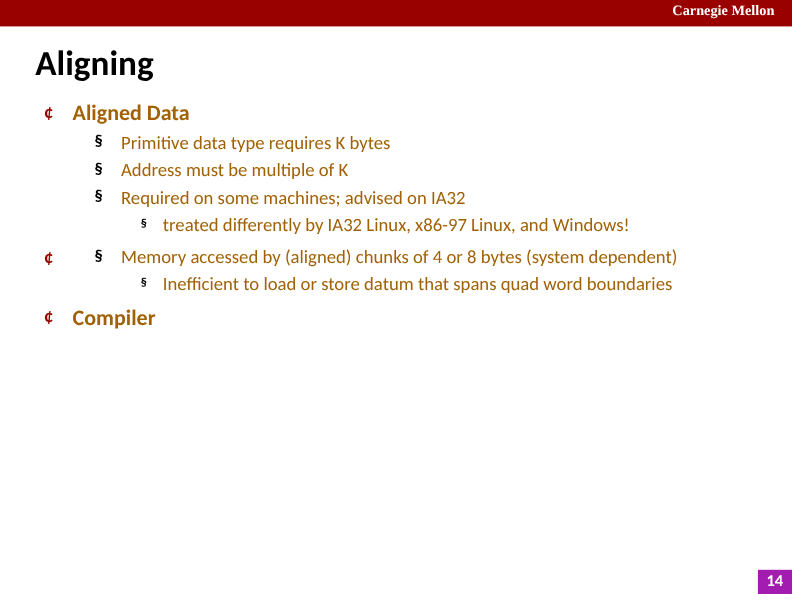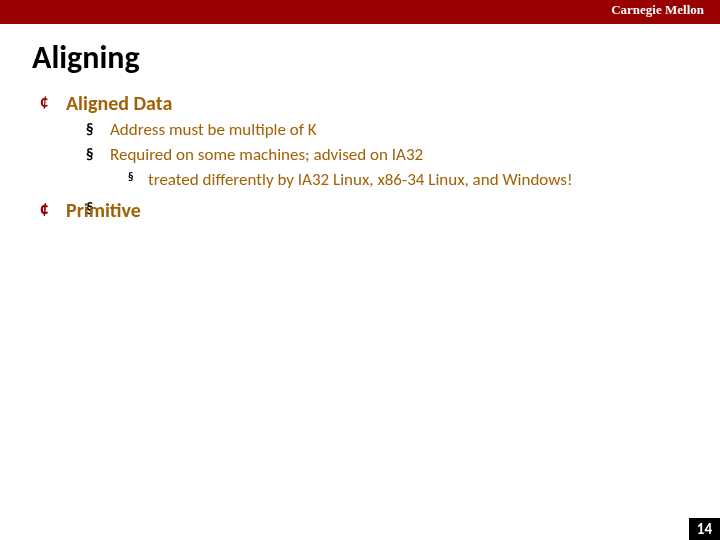--- a/index.html
+++ b/index.html
@@ -88,21 +88,21 @@
     left: 0;
     top: 2px;
     color: #000;
     font-size: 11px;
     font-weight: bold;
   }
   .pagenum {
     position: absolute;
     right: 0;
     bottom: 0;
-    background: #000000;
+    background: #a21caf;
     color: #fff;
     font-weight: bold;
     font-size: 15px;
     padding: 2px 8px;
   }
 </style>
 </head>
 <body>
 
 <div class="banner">
@@ -110,39 +110,42 @@
 </div>
 
 <div class="title">Aligning</div>
 
 <div class="content">
   <ul class="lvl1">
 
     <li>
       <span class="lvl1-label">Aligned Data</span>
       <ul class="lvl2">
+        <li><span>Primitive data type requires K bytes</span></li>
         <li><span>Address must be multiple of K</span></li>
         <li>
           <span>Required on some machines; advised on IA32</span>
           <ul class="lvl3">
-            <li><span>treated differently by IA32 Linux, x86-34 Linux, and Windows!</span></li>
+            <li><span>treated differently by IA32 Linux, x86-97 Linux, and Windows!</span></li>
           </ul>
         </li>
       </ul>
     </li>
 
     <li>
       <ul class="lvl2">
         <li>
+          <span>Memory accessed by (aligned) chunks of 4 or 8 bytes (system dependent)</span>
           <ul class="lvl3">
+            <li><span>Inefficient to load or store datum that spans quad word boundaries</span></li>
           </ul>
         </li>
       </ul>
     </li>
 
     <li>
-      <span class="lvl1-label">Primitive</span>
+      <span class="lvl1-label">Compiler</span>
     </li>
 
   </ul>
 </div>
 
 <div class="pagenum">14</div>
 
 </body></html>

